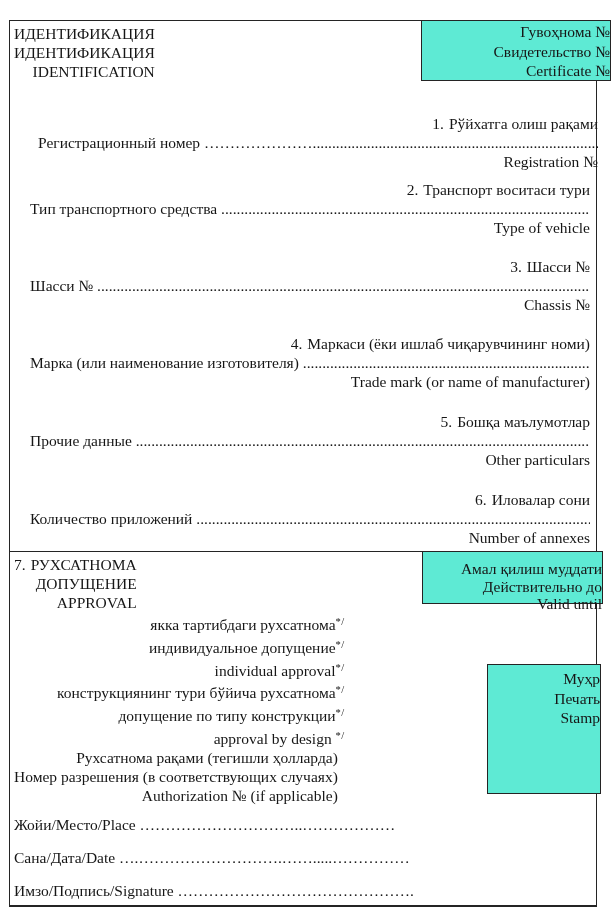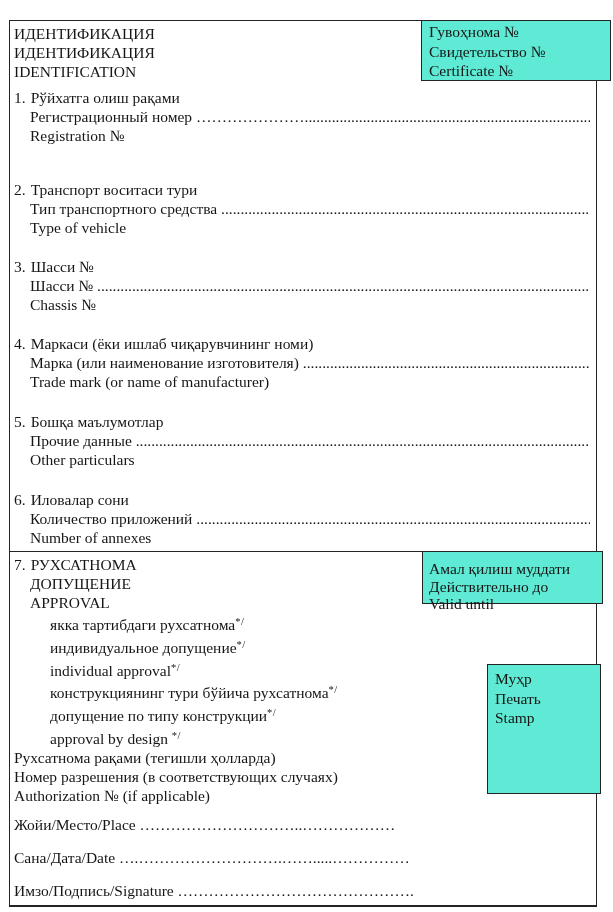--- a/index.html
+++ b/index.html
@@ -11,40 +11,40 @@
     font-family:"Liberation Serif","DejaVu Serif",serif;
     font-size:15.5px;
     color:#161616;
     overflow:hidden;
   }
   .page-border {
     position:absolute; left:9px; top:20px; width:588px; height:887px;
     border:1.5px solid #242424;
     border-bottom-width:2.5px;
   }
-  .line { line-height:19px; white-space:nowrap; }
+  .line { line-height:19px; white-space:nowrap;text-align:right; }
   .hdr { position:absolute; left:14px; top:24px; }
   .box { position:absolute; background:#5eead4; border:1.5px solid #242424; }
   .cert-box  { left:421px; top:20px;  width:190px; height:61px;  padding:1px 0 0 7px; }
   .cert-box .line { line-height:19.5px; }
   .valid-box { left:422px; top:551px; width:181px; height:53px;  padding:8px 0 0 6px; }
   .valid-box .line { line-height:17.5px; }
   .stamp-box { left:487px; top:664px; width:114px; height:130px; padding:4px 0 0 7px; }
   .stamp-box .line { line-height:19.5px; }
   .divider { position:absolute; left:9px; top:551px; width:588px; border-top:1.5px solid #242424; }
   .item { position:absolute; left:14px; width:576px; }
   .item .cont { margin-left:16px; }
   .item .dotline { overflow:hidden; }
   .num { margin-right:5px; }
-  .i1 { top:88px; } .i2 { top:180px; } .i3 { top:257px; }
+  .i1 { top:114px;margin-left:8px; } .i2 { top:180px; } .i3 { top:257px; }
   .i4 { top:334px; } .i5 { top:412px; } .i6 { top:490px; }
   .sec7-title { position:absolute; left:14px; top:555px; }
   .sec7-title .cont { margin-left:16px; }
   .approvals { position:absolute; left:50px; top:612px; }
-  .approvals .line { line-height:19.8px; }
+  .approvals .line { line-height:19.8px;margin-left:7px; }
   .sup { font-size:10.5px; vertical-align:5px; letter-spacing:0.5px; }
   .auth { position:absolute; left:14px; top:748px; }
   .footer-line { position:absolute; left:14px; white-space:nowrap; }
   .f1 { top:816px; } .f2 { top:849px; } .f3 { top:882px; }
 </style>
 </head>
 <body>
 
 <div class="page">
 

